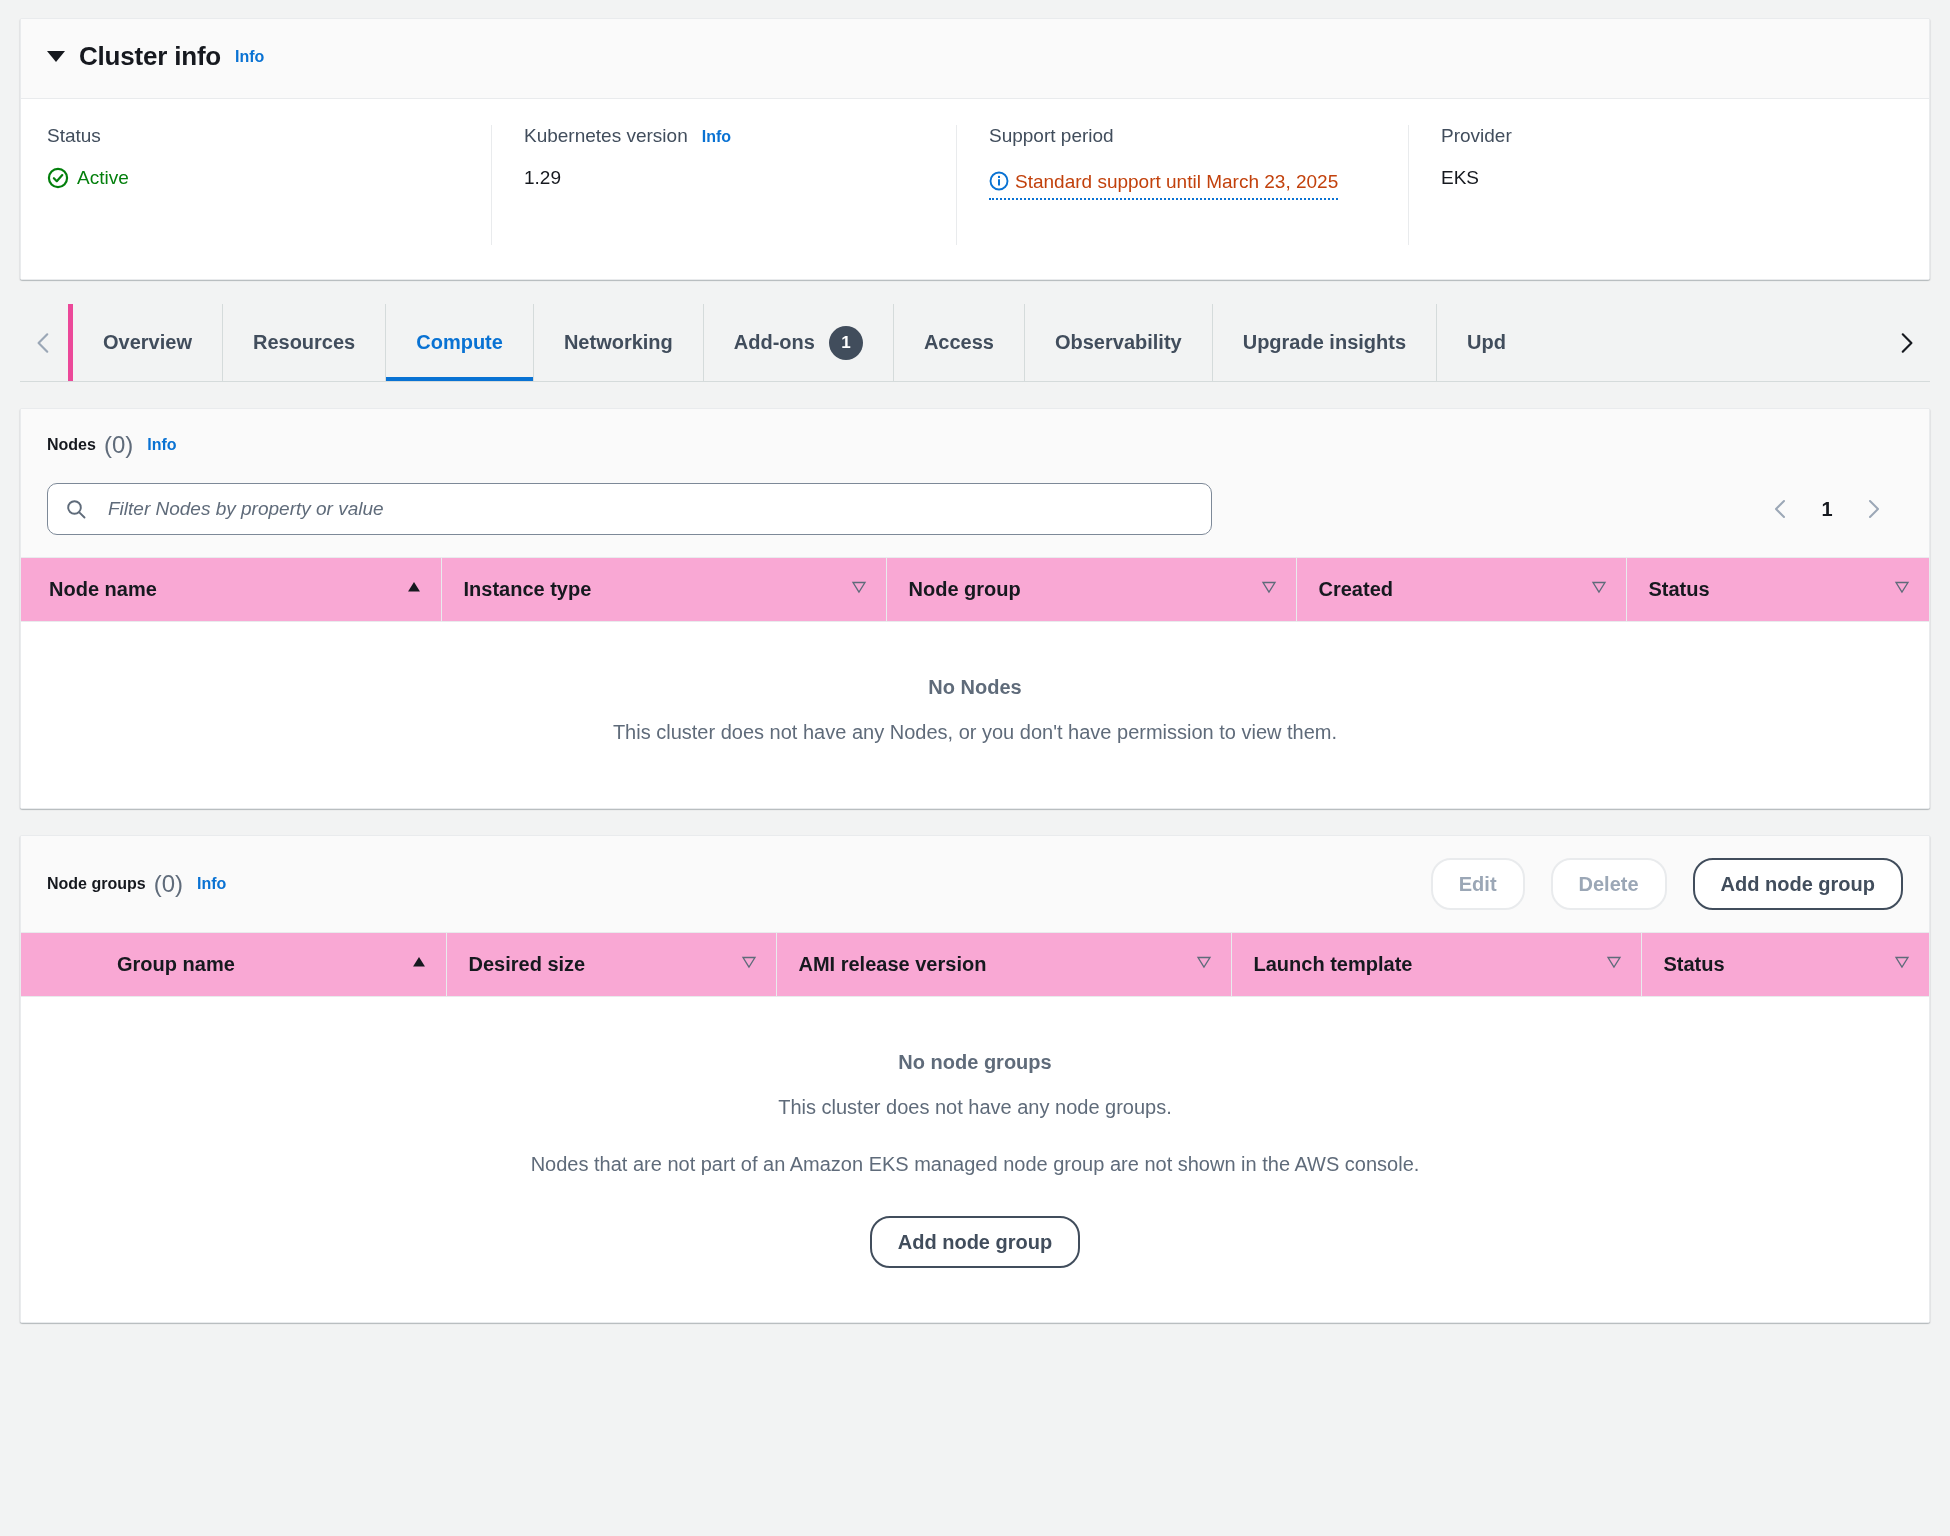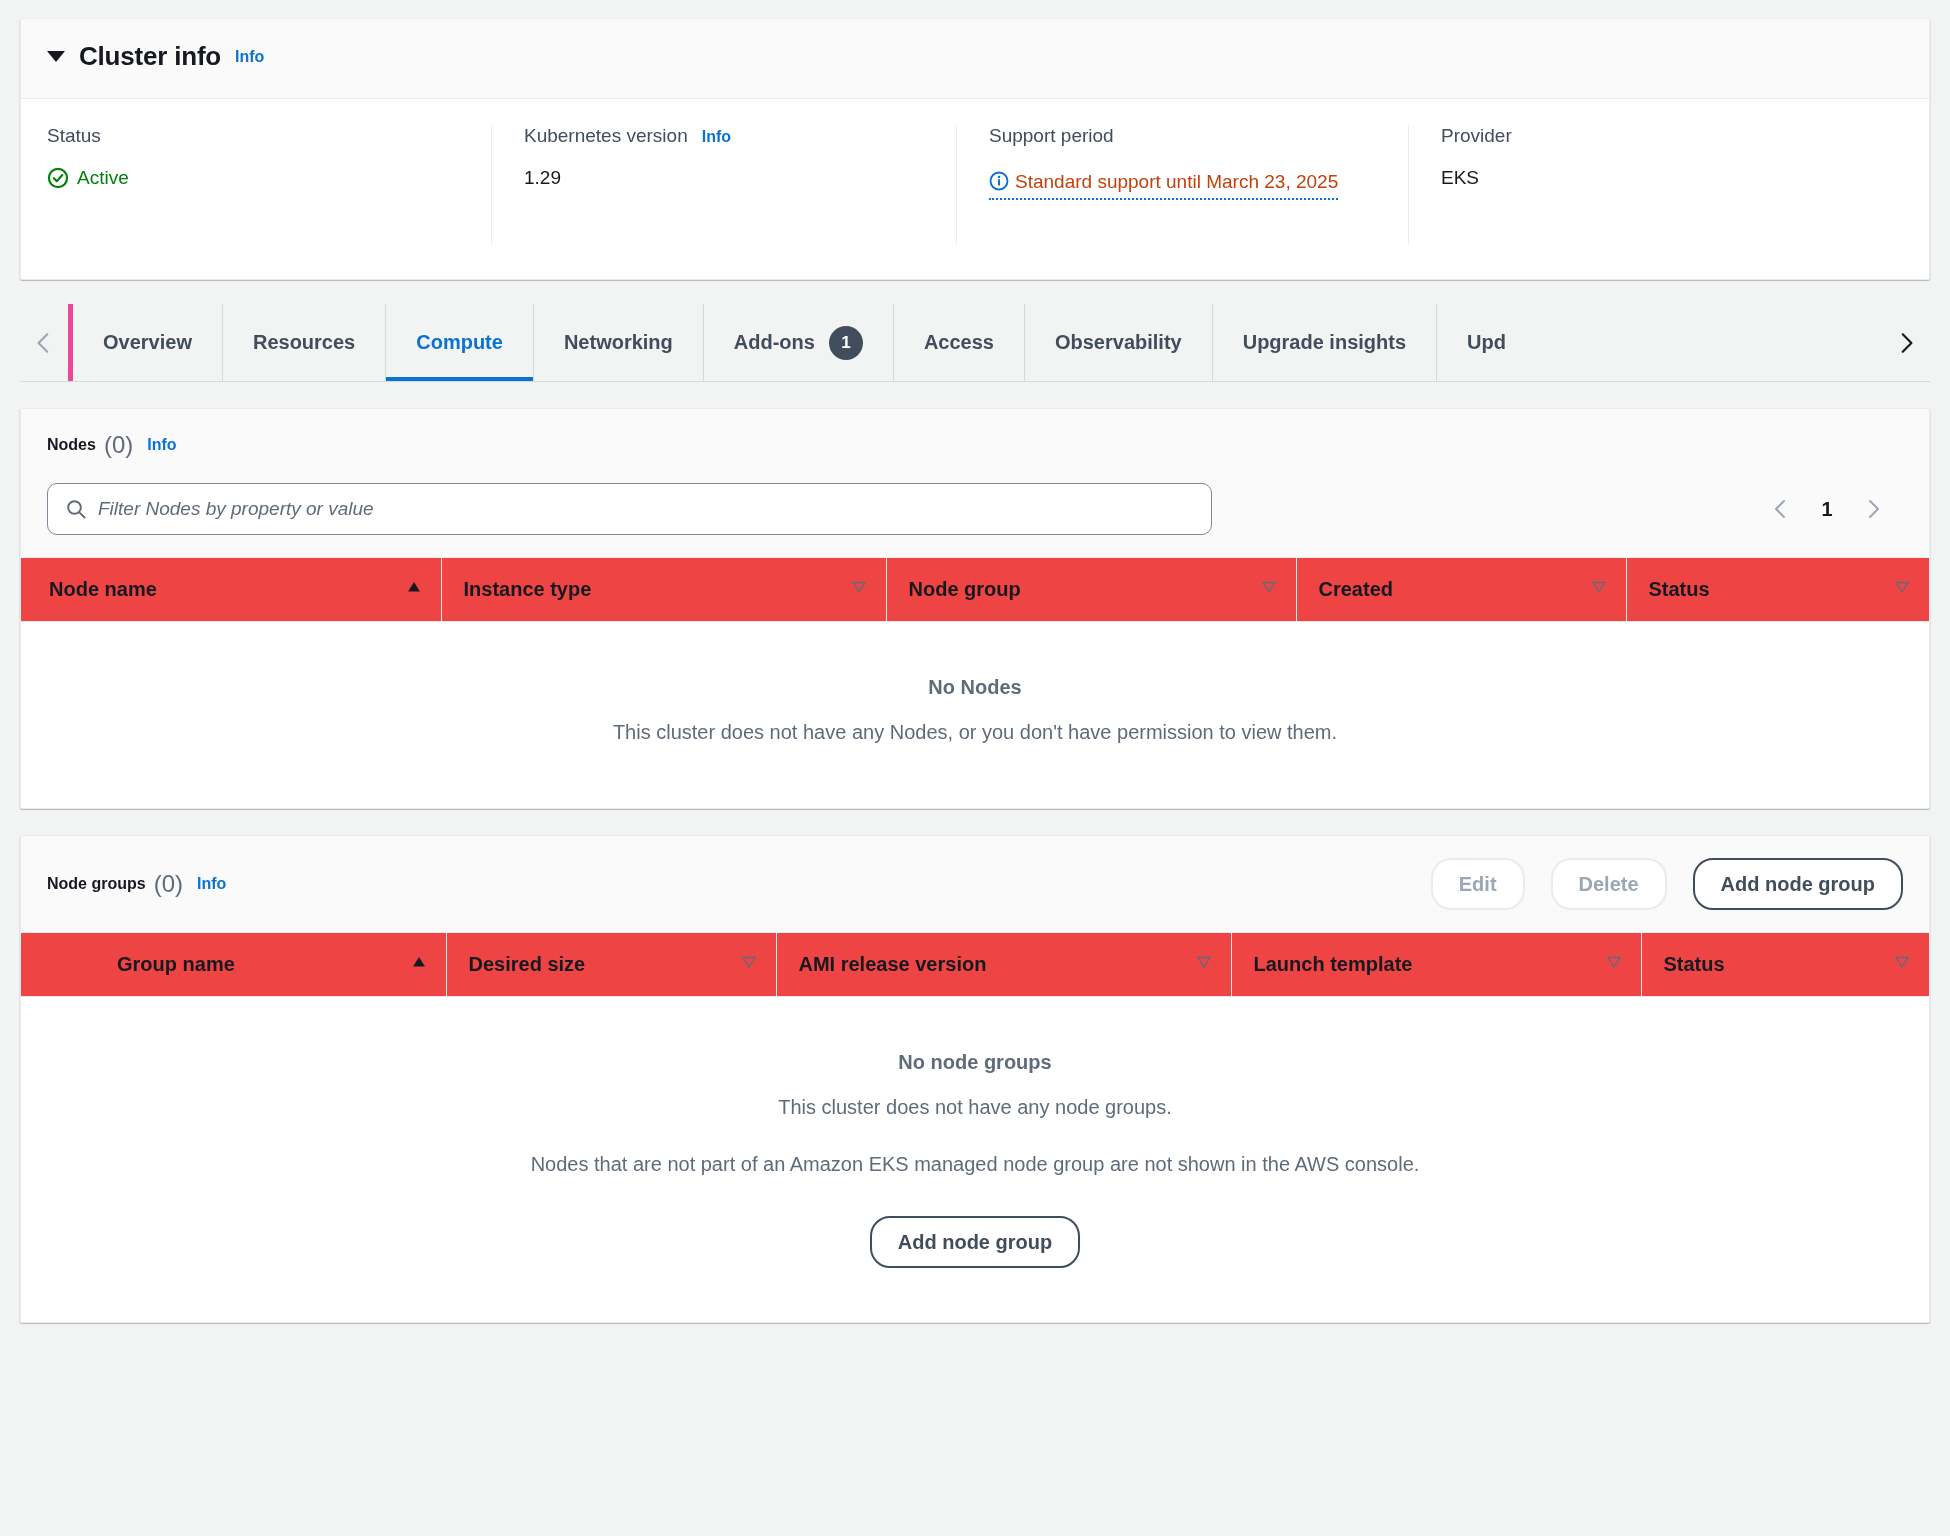--- a/index.html
+++ b/index.html
@@ -136,32 +136,32 @@
     background: #ffffff;
     display: flex; align-items: center;
     padding: 0 16px;
   }
   .search-box input {
     border: none; outline: none; flex: 1 1 auto;
     font-family: "Liberation Sans", sans-serif;
     font-size: 19px; color: #4d7c0f;
     font-style: italic;
     background: transparent;
-    margin-left: 8px;
+    margin-left: 18px;
   }
   .search-box input::placeholder { color: #5f6b7a; font-style: italic; }
 
   .pager { margin-left: auto; display: flex; align-items: center; gap: 26px; padding-right: 18px;}
   .pager .pg-num { font-size: 20px; font-weight: 700; color: #16191f; min-width: 16px; text-align: center;}
   .pg-btn { cursor: pointer; display: flex; align-items: center; }
 
   
   table.tbl { width: 100%; border-collapse: collapse; background: #ffffff; }
   table.tbl thead th {
-    background: #ef4444;
+    background: #f9a8d4;
     border-top: 1px solid #e9ebed;
     border-bottom: 1px solid #e9ebed;
     font-size: 20px; font-weight: 700; color: #16191f;
     text-align: left;
     padding: 20px 0 20px 0;
     height: 62px;
   }
   th .th-inner { display: flex; align-items: center; padding-right: 18px; }
   th .th-label { flex: 0 0 auto; }
   th .sort { margin-left: auto; padding-left: 20px; }

